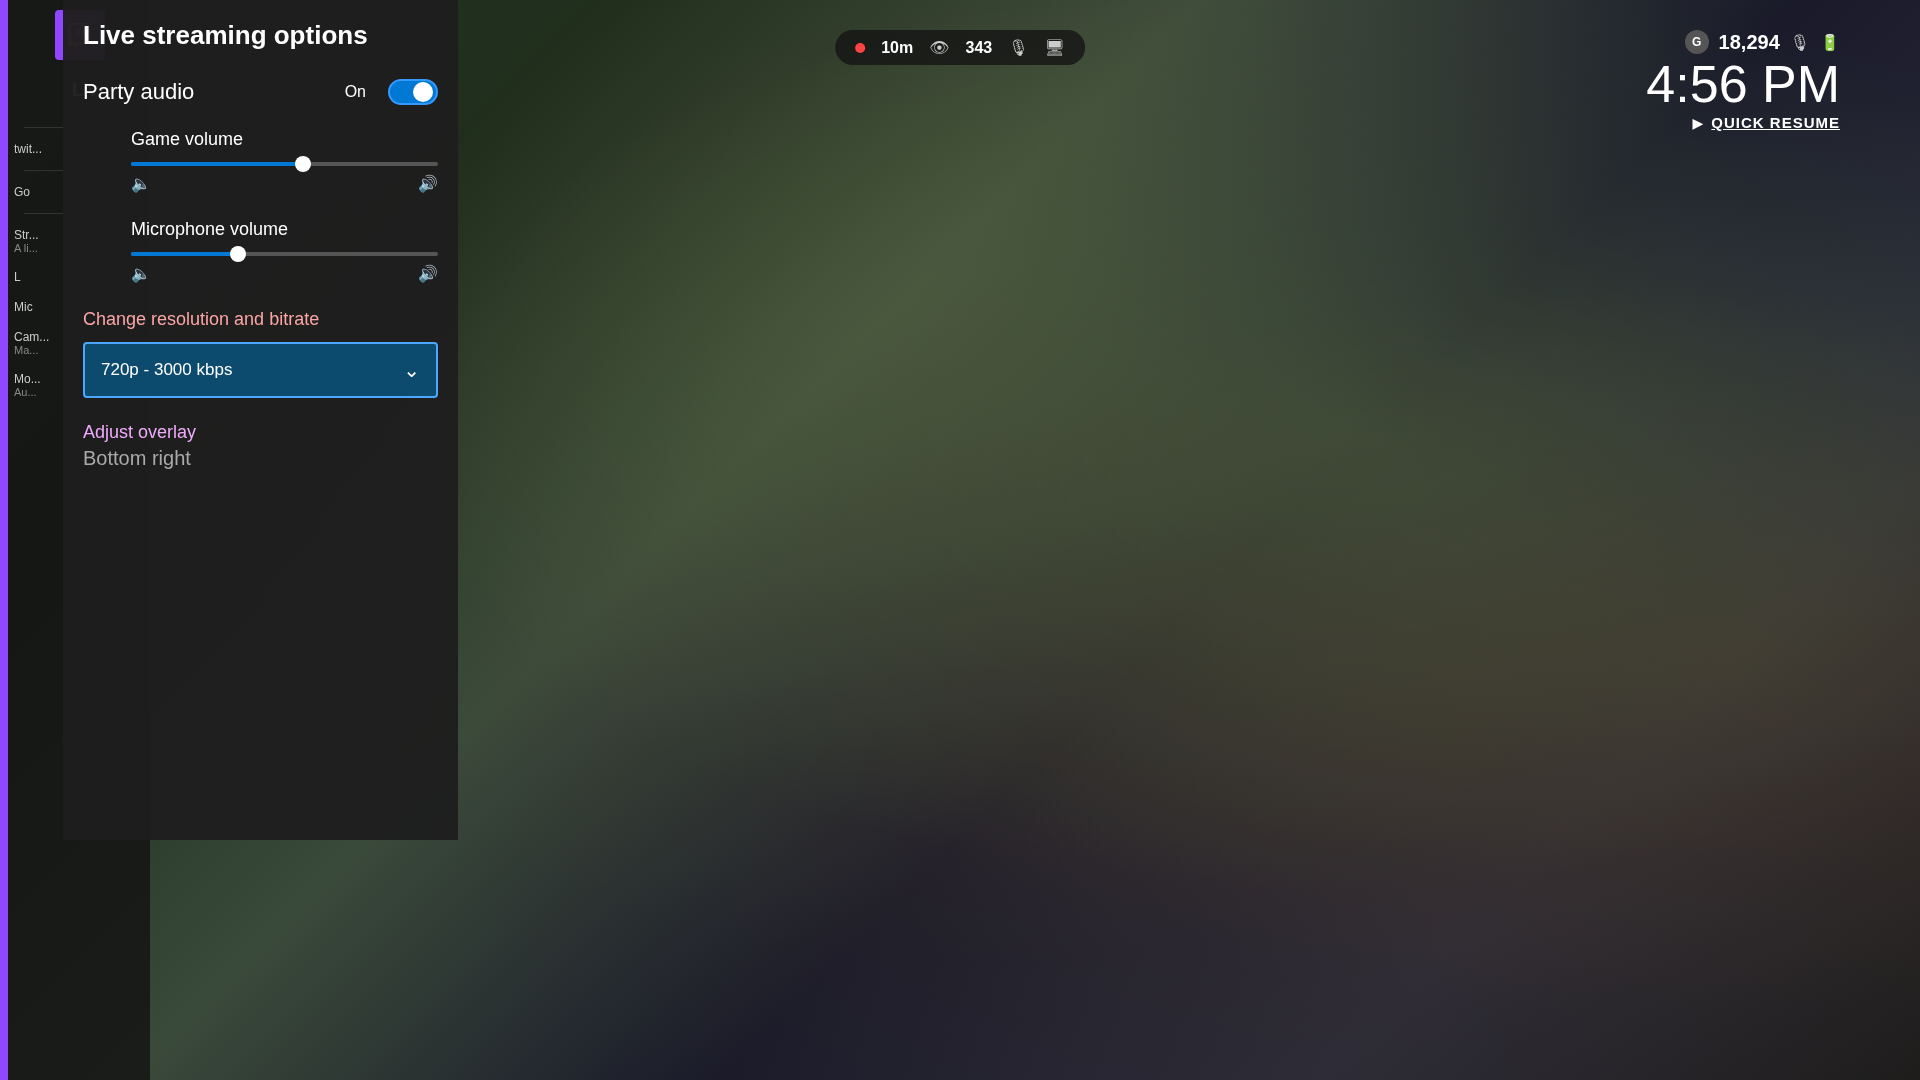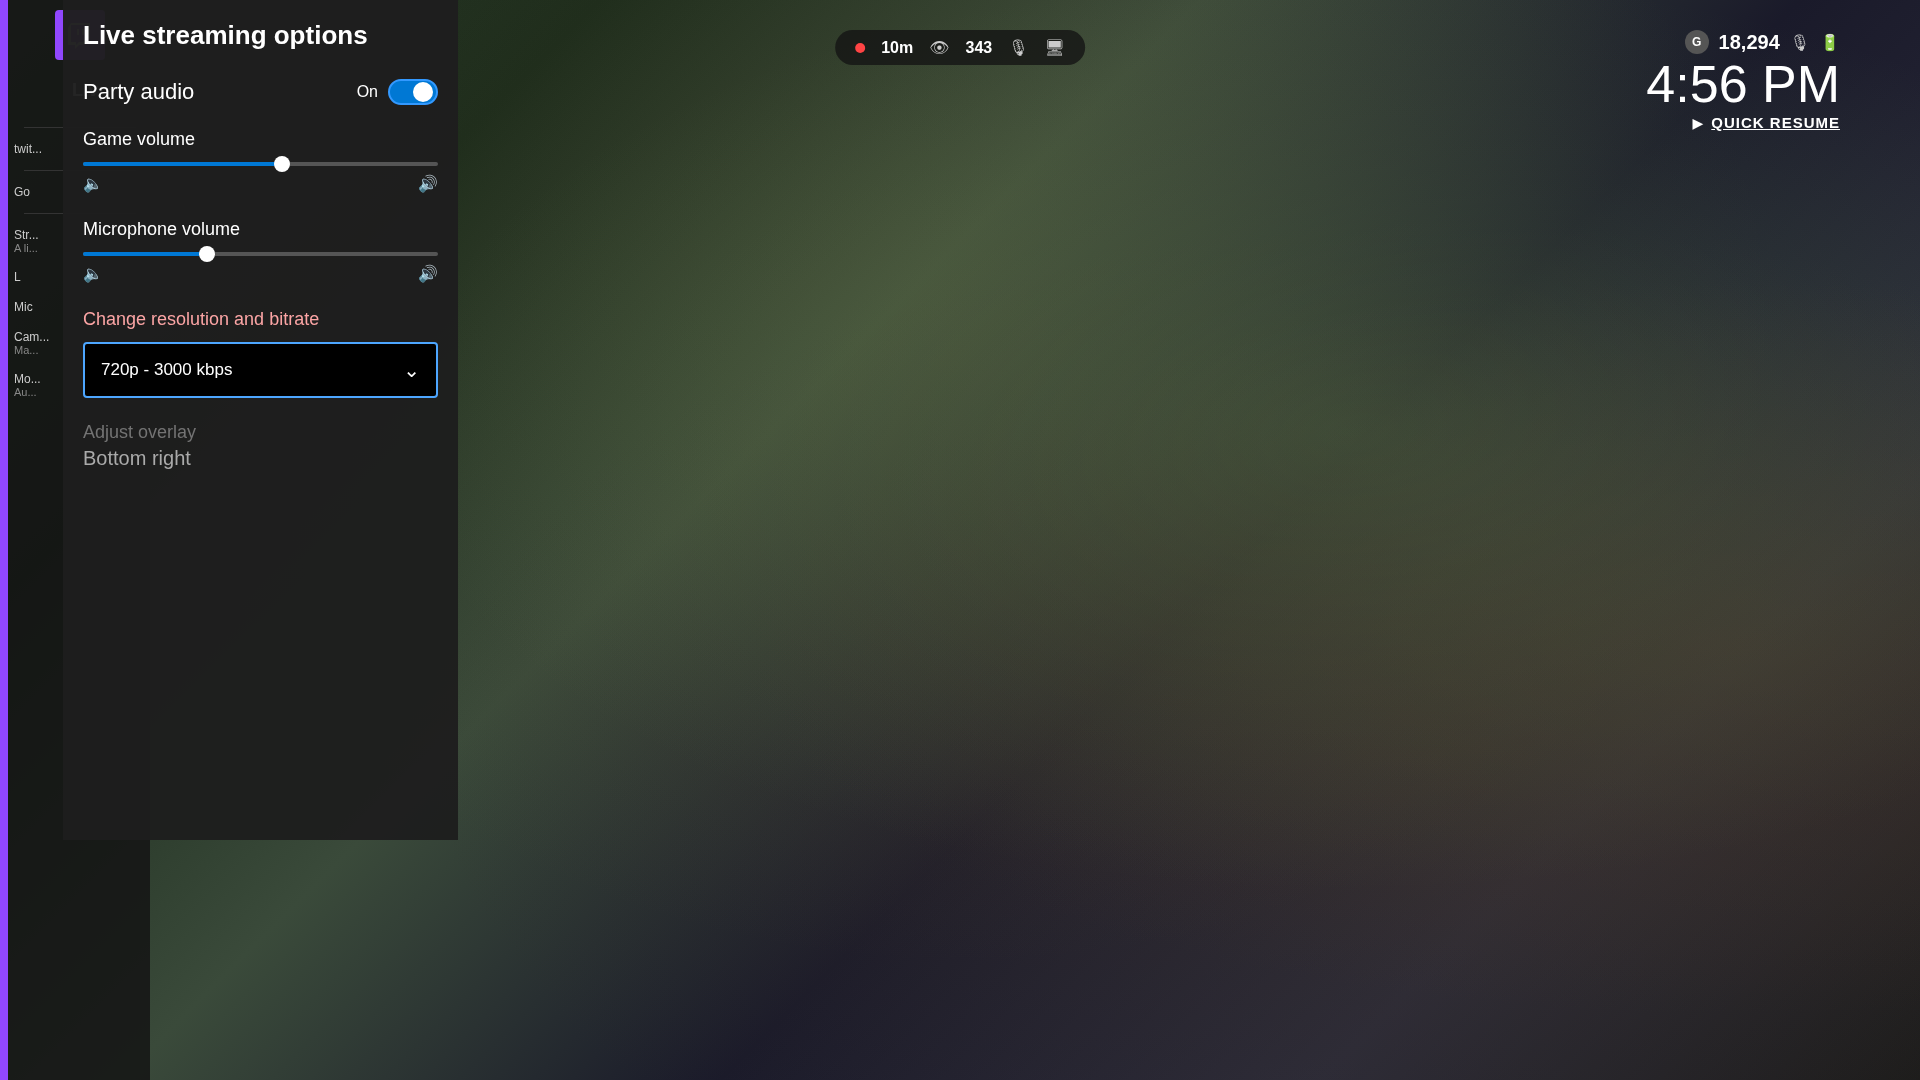--- a/index.html
+++ b/index.html
@@ -99,21 +99,21 @@
 
     .setting-label {
       color: #ffffff;
       font-size: 22px;
       font-weight: 400;
     }
 
     .toggle-container {
       display: flex;
       align-items: center;
-      gap: 10px;
+      gap: 22px;
     }
 
     .toggle-text {
       color: #ffffff;
       font-size: 16px;
     }
 
     .toggle {
       width: 50px;
       height: 26px;
@@ -130,20 +130,21 @@
       background: #ffffff;
       border-radius: 50%;
       position: absolute;
       right: 3px;
       top: 1px;
     }
 
     
     .volume-section {
       margin-bottom: 26px;
+      margin-left: 48px;
     }
 
     .volume-label {
       color: #ffffff;
       font-size: 18px;
       font-weight: 400;
       margin-bottom: 12px;
     }
 
     .slider-container {
@@ -215,21 +216,21 @@
 
     .resolution-label {
       color: #fca5a5;
       font-size: 18px;
       font-weight: 400;
       margin-bottom: 12px;
     }
 
     .dropdown {
       width: 100%;
-      background: #000000;
+      background: #0c4a6e;
       border: 2px solid #4da6ff;
       border-radius: 4px;
       padding: 14px 16px;
       display: flex;
       align-items: center;
       justify-content: space-between;
       cursor: pointer;
       color: #ffffff;
       font-size: 17px;
     }
@@ -238,21 +239,21 @@
       color: #ffffff;
       font-size: 20px;
     }
 
     
     .overlay-section {
       margin-bottom: 24px;
     }
 
     .overlay-title {
-      color: #737373;
+      color: #f0abfc;
       font-size: 18px;
       font-weight: 400;
       margin-bottom: 4px;
     }
 
     .overlay-subtitle {
       color: #aaaaaa;
       font-size: 20px;
     }
 

